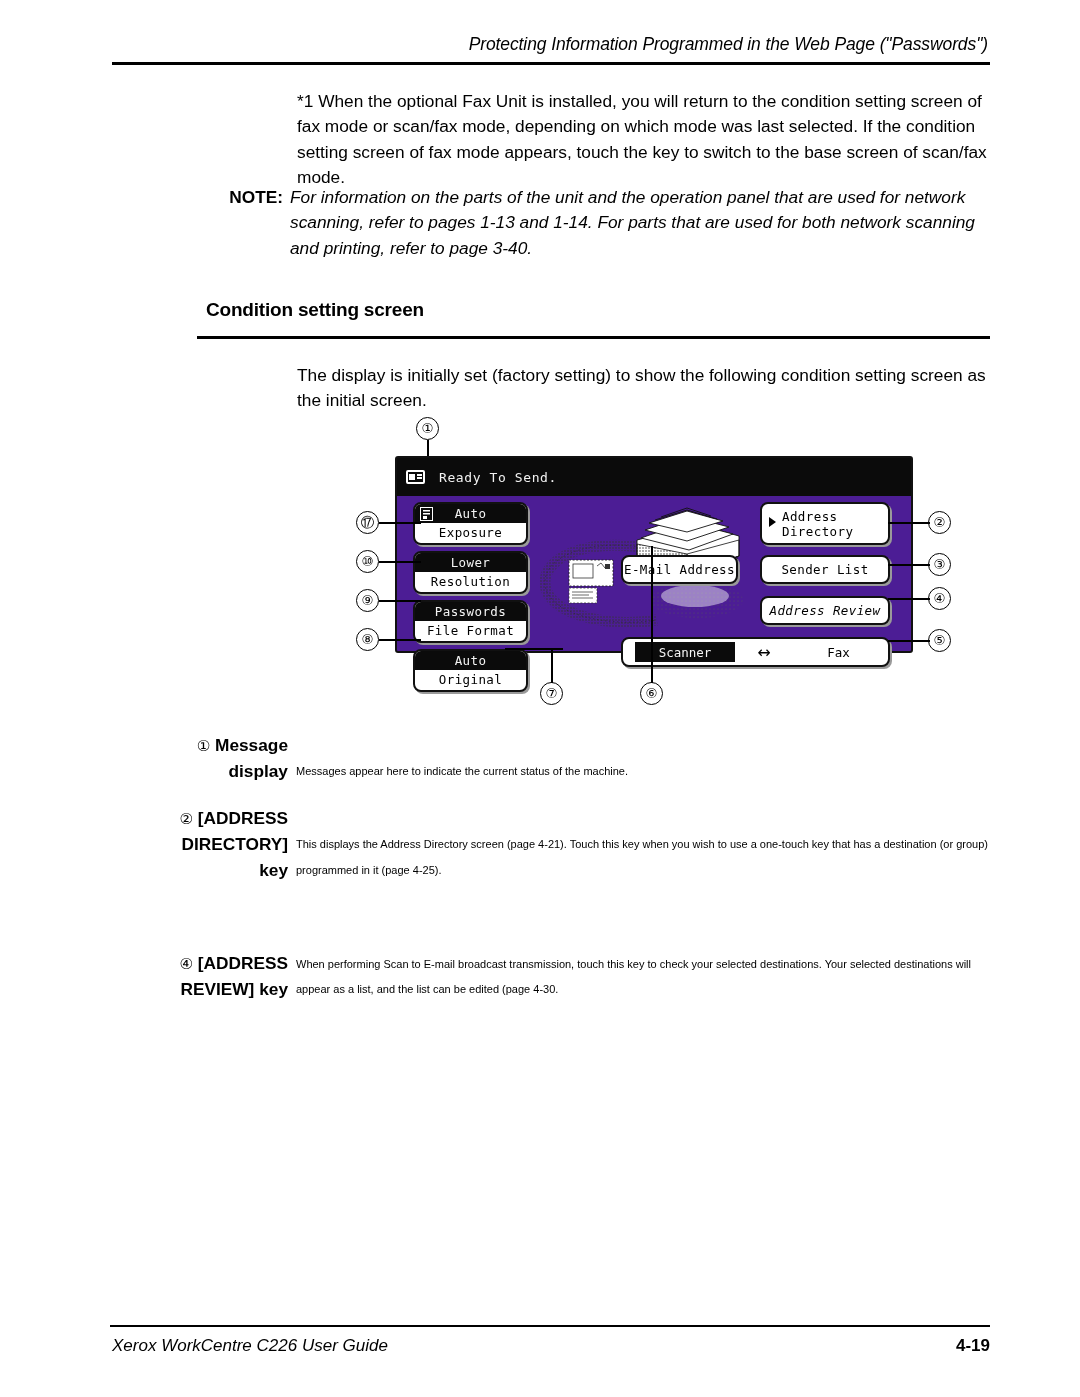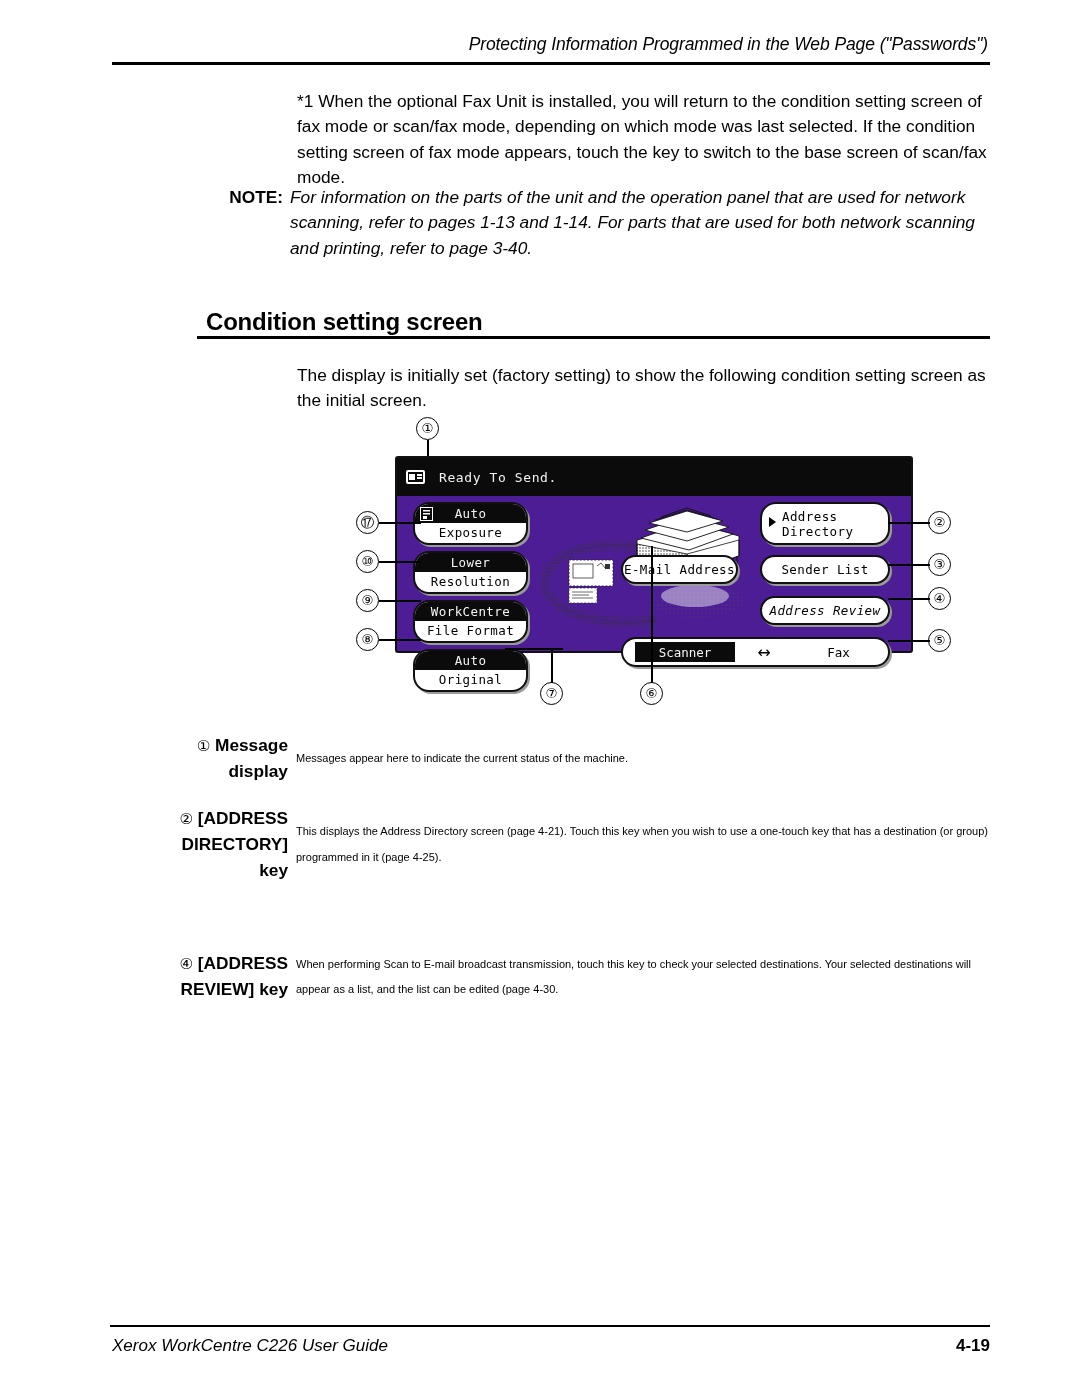--- a/index.html
+++ b/index.html
@@ -75,22 +75,22 @@
     flex: 1 1 auto;
     font-style: italic;
     font-size: 17.3px;
     line-height: 25.4px;
   }
 
   
   .section-title {
     position: absolute;
     left: 206px;
-    top: 308px;
-    font-size: 24px;
+    top: 299px;
+    font-size: 19px;
     font-weight: bold;
     letter-spacing: -0.2px;
   }
   .section-rule {
     position: absolute;
     left: 197px;
     top: 336px;
     width: 793px;
     height: 3px;
     background: #000;
@@ -180,21 +180,21 @@
     top: 38px;
     right: 0;
     bottom: 0;
   }
 
   
   .key {
     position: absolute;
     background: #ffffff;
     border: 2px solid #111;
-    border-radius: 16px;
+    border-radius: 8px;
     box-sizing: border-box;
     box-shadow: 2px 2px 0 0 #9a9a9a;
     overflow: hidden;
   }
   .key-top {
     background: #0b0b0b;
     color: #f4f4f4;
     font-family: "DejaVu Sans Mono", monospace;
     font-size: 12.5px;
     letter-spacing: 0.4px;
@@ -346,21 +346,21 @@
     position: absolute;
     background: #000;
   }
 
   
   .desc {
     position: absolute;
     left: 150px;
     width: 840px;
     display: flex;
-    align-items: center;
+    align-items: flex-end;
   }
   .desc-label {
     width: 146px;
     flex: 0 0 146px;
     text-align: right;
     font-weight: bold;
     font-size: 17.3px;
     line-height: 25.4px;
     padding-right: 8px;
     box-sizing: border-box;
@@ -493,21 +493,21 @@
           </div>
           <div class="key-bot">Exposure</div>
         </div>
 
         <div class="key k-resolution">
           <div class="key-top">Lower</div>
           <div class="key-bot">Resolution</div>
         </div>
 
         <div class="key k-fileformat">
-          <div class="key-top">WorkCentre</div>
+          <div class="key-top">Passwords</div>
           <div class="key-bot">File Format</div>
         </div>
 
         <div class="key k-original">
           <div class="key-top">Auto</div>
           <div class="key-bot">Original</div>
         </div>
 
         <div class="key k-directory">
           <span class="tri"></span>

